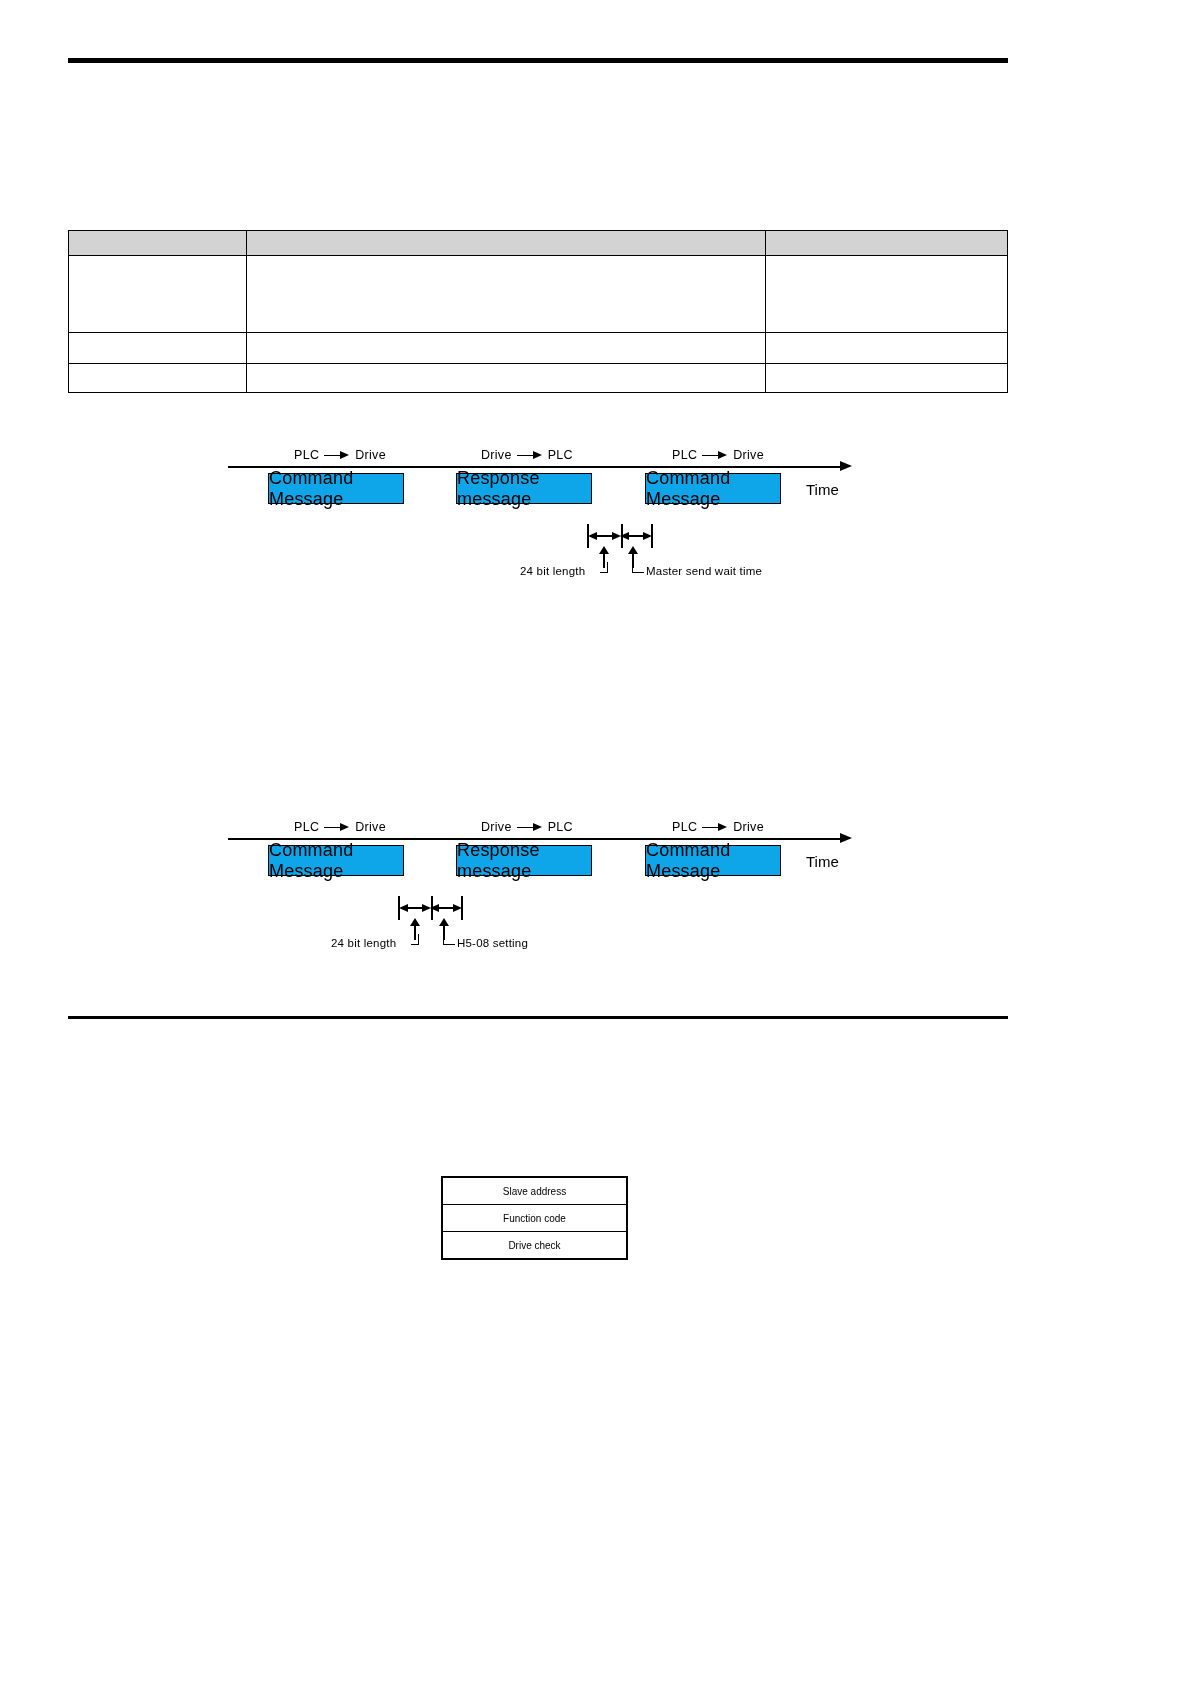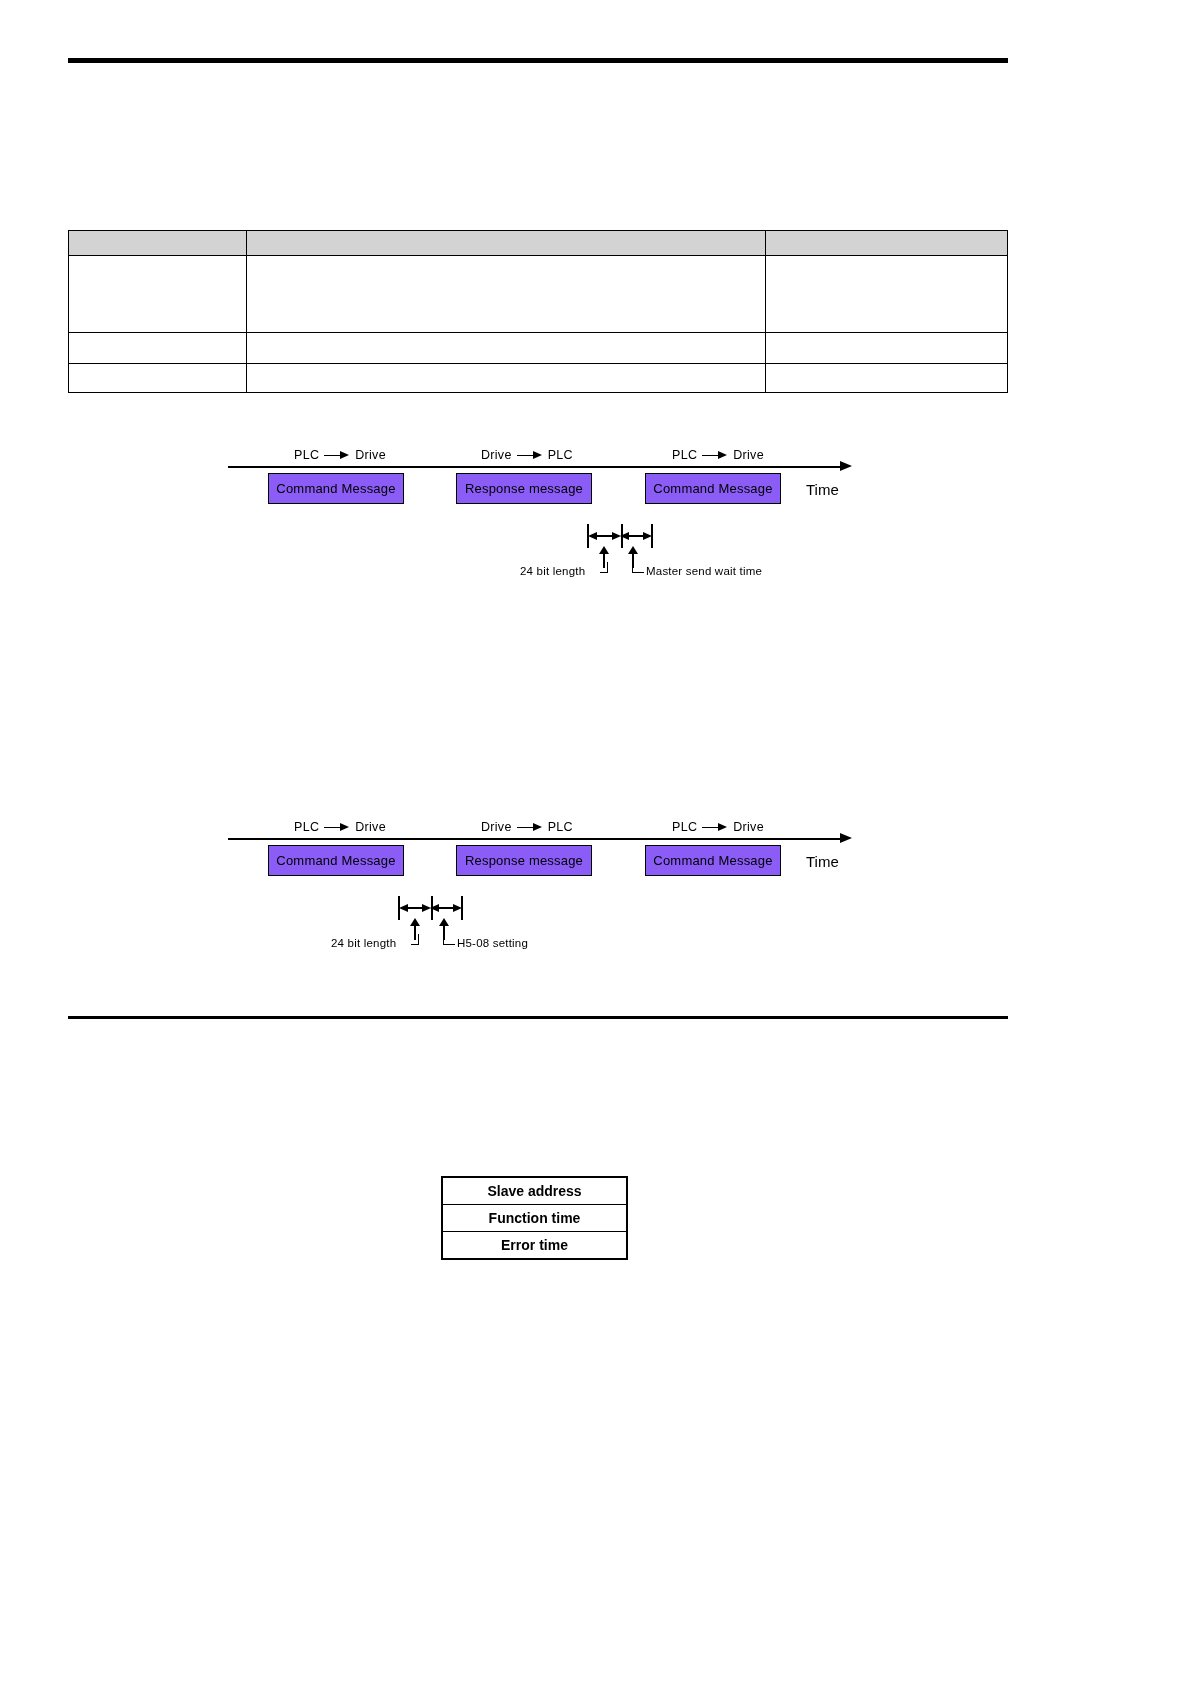--- a/index.html
+++ b/index.html
@@ -34,22 +34,22 @@
   
   .diagram{position:absolute;}
   .axis{position:absolute;background:#000;height:1.6px;}
   .arrowhead{
     position:absolute;width:0;height:0;
     border-top:5px solid transparent;
     border-bottom:5px solid transparent;
     border-left:12px solid #000;
   }
   .msgbox{
-    position:absolute;border:1.6px solid #000;background:#8b5cf6;
-    font-size:13px;display:flex;align-items:center;justify-content:center;
+    position:absolute;border:1.6px solid #000;background:#0ea5e9;
+    font-size:18px;display:flex;align-items:center;justify-content:center;
     letter-spacing:.2px;
   }
   .dirlabel{
     position:absolute;font-size:12.5px;white-space:nowrap;
     display:flex;align-items:center;gap:5px;letter-spacing:.3px;
   }
   .minarrow{
     display:inline-block;position:relative;width:26px;height:9px;
   }
   .minarrow::before{
@@ -80,21 +80,21 @@
     border-bottom:8px solid #000;}
 
   .leaderL{position:absolute;}
   .leaderL .h{position:absolute;left:0;bottom:0;height:1.4px;background:#000;width:100%;}
   .leaderL .v{position:absolute;right:0;bottom:0;width:1.4px;background:#000;}
 
   .calloutText{position:absolute;font-size:11.5px;white-space:nowrap;letter-spacing:.2px;}
 
   
   .frame{position:absolute;left:441px;top:1176px;width:183px;border:2.2px solid #000;background:#fff;}
-  .frow{border-bottom:1.6px solid #000;font-size:14px;display:flex;align-items:center;justify-content:center;font-weight:bold;}
+  .frow{border-bottom:1.6px solid #000;font-size:10px;display:flex;align-items:center;justify-content:center;}
   .frow:last-child{border-bottom:none;}
   .f-h{height:26px;}
   .f-big{height:104px;}
 </style>
 </head>
 <body>
 
 <div class="page">
 
   <div class="rule rule-top"></div>
@@ -269,17 +269,17 @@
       <span class="v" style="height:11px;left:0;right:auto;"></span>
         <span class="h"></span>
     </div>
     <div class="calloutText" style="left:457px;top:937px;">H5-08 setting</div>
   </div>
 
   <div class="rule rule-mid"></div>
 
   <div class="frame">
     <div class="frow f-h">Slave address</div>
-    <div class="frow f-h">Function time</div>
-    <div class="frow f-h">Error time</div>
+    <div class="frow f-h">Function code</div>
+    <div class="frow f-h">Drive check</div>
   </div>
 
 </div>
 
 </body></html>

